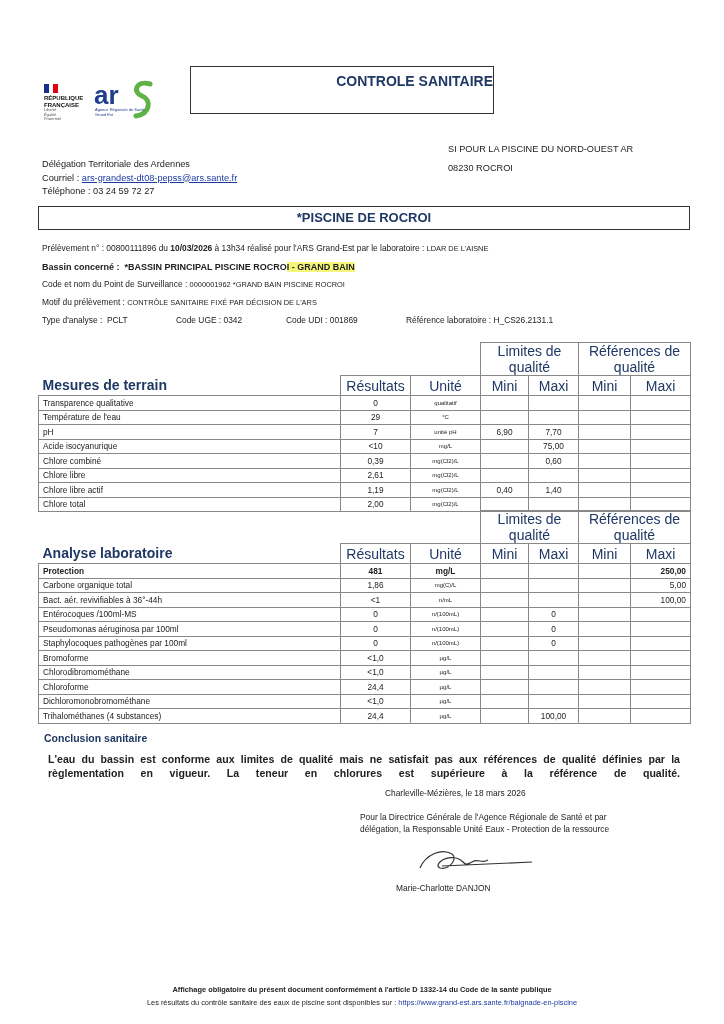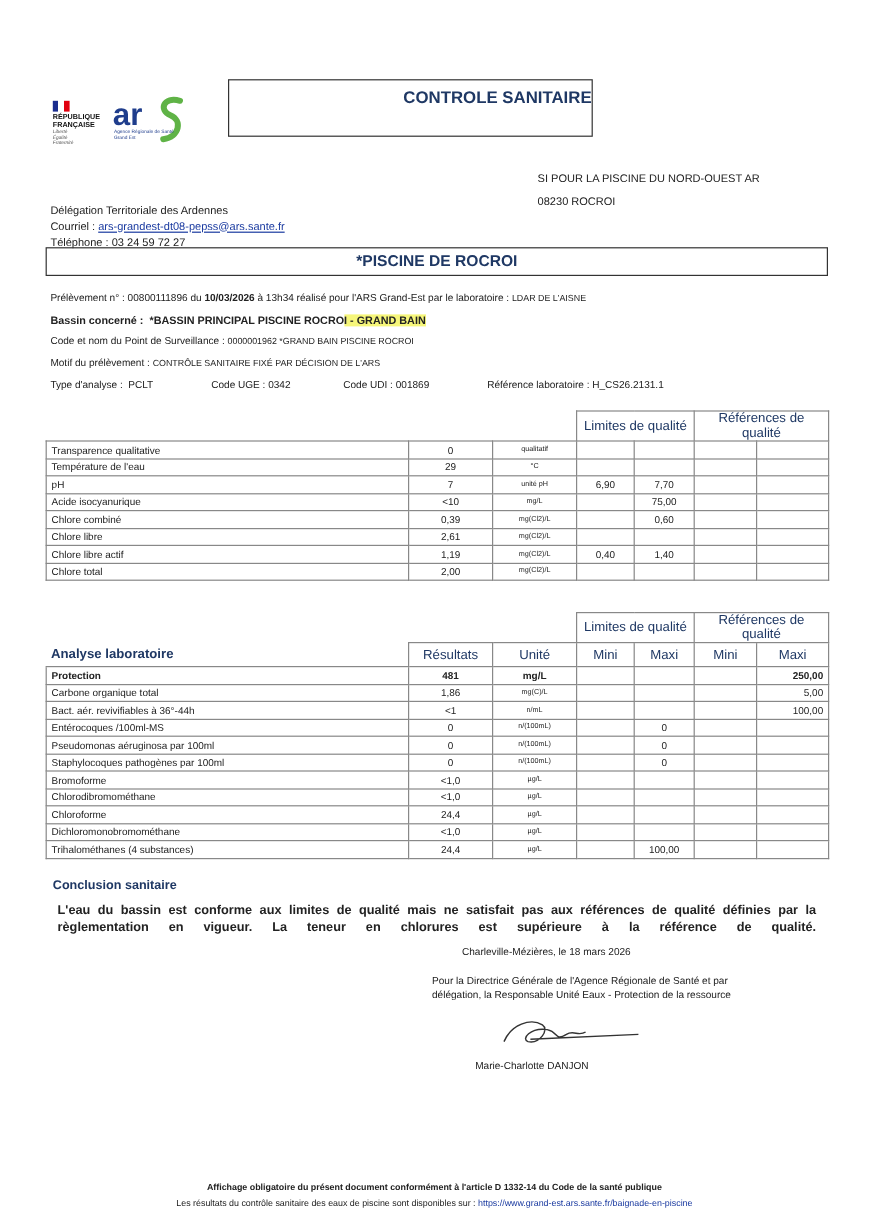--- a/index.html
+++ b/index.html
@@ -3,35 +3,35 @@
 <meta charset="utf-8">
 <style>
   html, body { margin:0; padding:0; background:#fff; }
   body { width:724px; height:1024px; position:relative; overflow:hidden; font-family:"Liberation Sans", sans-serif; color:#222; }
   .abs { position:absolute; }
   .logo-rf { left:44px; top:84px; width:46px; font-size:6px; line-height:6.5px; font-weight:bold; color:#111; }
   .logo-rf .flag { display:block; width:14px; height:9px; background:linear-gradient(90deg,#1a2d8f 33%,#fff 33% 66%,#e1000f 66%); margin-bottom:2px; }
   .logo-rf .motto { font-weight:normal; font-style:italic; font-size:4px; line-height:4.5px; color:#555; }
   .logo-ars { left:92px; top:78px; width:70px; height:46px; }
   .title-box { left:190px; top:66px; width:304px; height:48px; border:1.5px solid #333; text-align:right; color:#1f3864; font-weight:bold; font-size:14px; line-height:17px; box-sizing:border-box; padding-top:6px; }
-  .sender { left:42px; top:158px; font-size:9.2px; line-height:13.5px;margin-top:11px; }
+  .sender { left:42px; top:158px; font-size:9.2px; line-height:13.5px; }
   .sender a { color:#1a3aa0; text-decoration:underline; }
   .recipient { left:432px; top:140px; font-size:9.2px; line-height:19px;margin-left:16px; }
   .piscine-box { left:38px; top:206px; width:652px; height:24px; border:1.5px solid #333; box-sizing:border-box; text-align:center; color:#1f3864; font-weight:bold; font-size:13px; line-height:21px; }
   .info { left:42px; font-size:8.4px; white-space:nowrap; }
   .info b { font-weight:bold; }
   .info .sm { font-size:7.4px; }
   .hl { background:#f6f67a; }
   table.res { position:absolute; left:38px; border-collapse:collapse; font-size:8.3px; }
   table.res td { border:0.8px solid #888; height:14.5px; padding:0 4px; box-sizing:border-box; }
   table.res td.c { text-align:center; }
   table.res td.u { text-align:center; font-size:6px; }
   table.res td.r { text-align:right; }
   table.res td.n { border:none; }
-  table.res .hdr td { color:#1f3864; font-size:11px;margin-top:48px; }
+  table.res .hdr td { color:#1f3864; font-size:14px;margin-top:48px; }
   table.res .sec { color:#1f3864; font-weight:bold; font-size:9.5px; }
   table.res .bold td { font-weight:bold; }
   table.res .bold td.u2 { font-weight:bold; font-size:8.3px; text-align:center; }
   .concl-title { left:44px; top:732px; color:#1f3864; font-weight:bold; font-size:10.5px; }
   .concl { left:48px; top:752px; width:632px; font-weight:bold; font-size:10.6px; line-height:14px; text-align:justify; text-align-last:justify; }
   .concl span { display:block; }
   .date { left:385px; top:788px; font-size:8.4px; }
   .deleg { left:360px; top:811px; font-size:8.4px; line-height:12px; }
   .sig { left:412px; top:840px; width:130px; height:40px; }
   .signer { left:396px; top:883px; font-size:8.4px; }
@@ -105,20 +105,29 @@
       <col style="width:52px">
       <col style="width:60px">
     </colgroup>
   <tbody>
       <tr class="hdr" style="height:18px">
     <td class="n"></td>
         <td class="n"></td>
         <td class="n"></td>
     <td colspan="2" class="c">Limites de qualité</td>
     <td colspan="2" class="c">Références de qualité</td>
+  </tr>
+  <tr class="hdr" style="height:20px">
+    <td class="n sec" style="border-bottom:0.8px solid #888">Mesures de terrain</td>
+    <td class="c">Résultats</td>
+    <td class="c">Unité</td>
+    <td class="c">Mini</td>
+    <td class="c">Maxi</td>
+    <td class="c">Mini</td>
+    <td class="c">Maxi</td>
   </tr>
   </tbody>
     <tbody id="terrain-body">
       <tr>
         <td>Transparence qualitative</td>
         <td class="c">0</td>
         <td class="u">qualitatif</td>
         <td class="c"></td>
         <td class="c"></td>
         <td class="r"></td>

